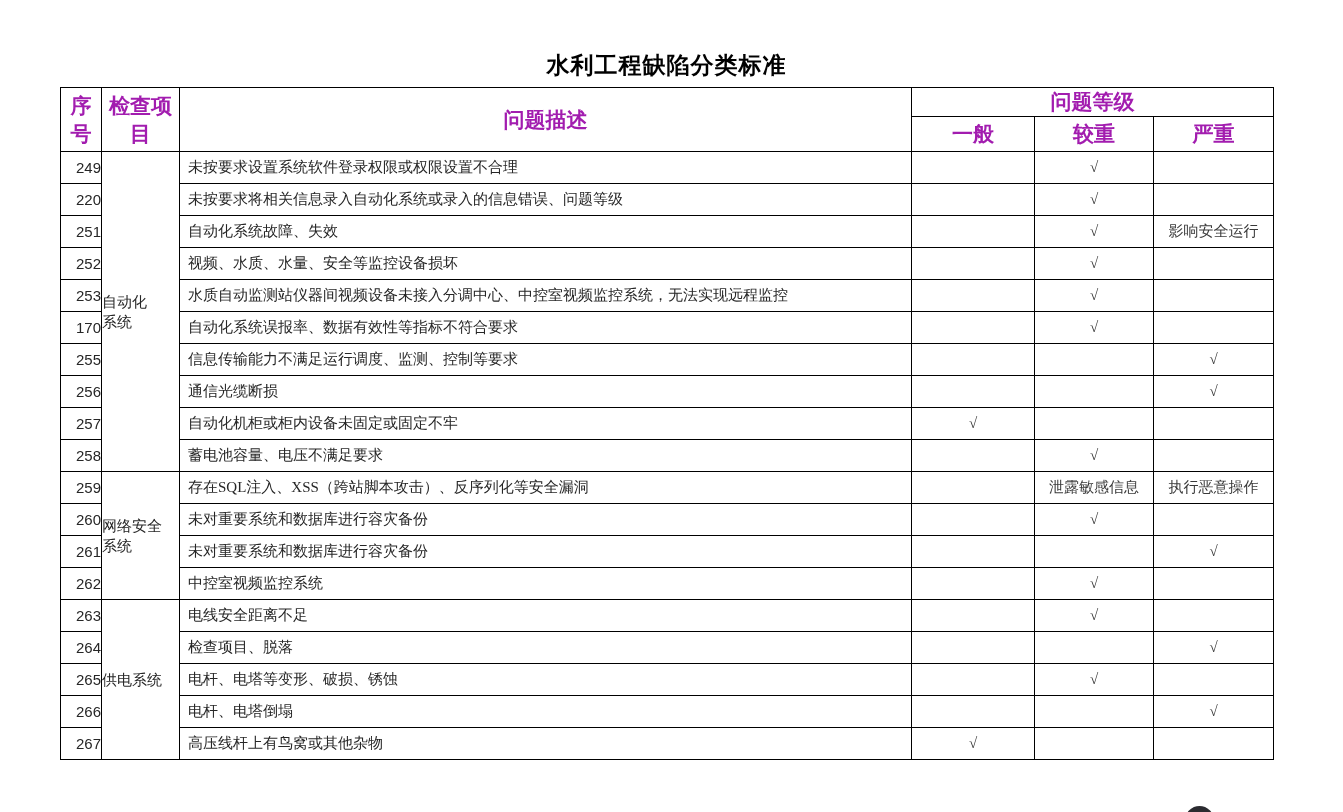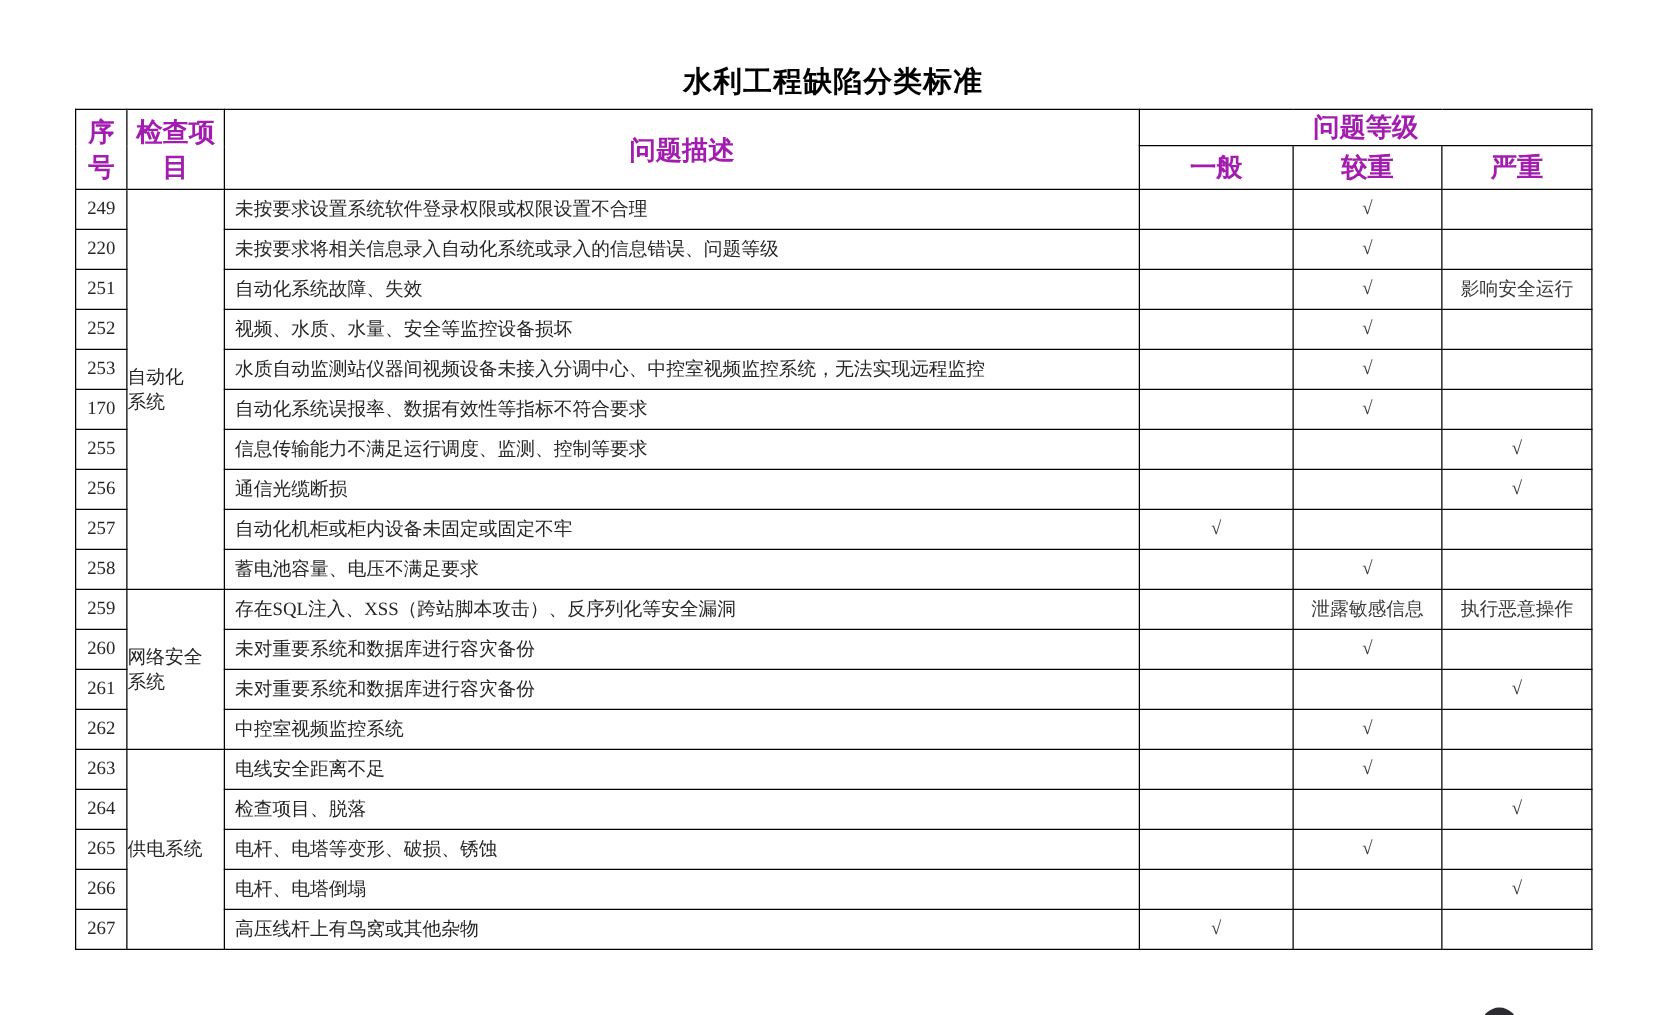--- a/index.html
+++ b/index.html
@@ -44,21 +44,21 @@
     vertical-align: middle;
     color: #a21caf;
   }
   .defect-table thead tr.h1 th { height: 28px; }
   .defect-table thead tr.h2 th { height: 35px; }
   .defect-table tbody td {
     height: 32px;
     font-size: 15px;
     vertical-align: middle;
   }
-  .c-idx   { text-align: center; font-family: Liberation Serif, serif; }
+  .c-idx   { text-align: right; font-family: Liberation Sans, sans-serif; }
   .c-group { white-space: pre-line; line-height: 20px; }
   .c-desc  { text-align: left; padding-left: 8px; margin-top: 48px; }
   .c-level { text-align: center; color: #3a3a3a; }
   .floating-btn {
     position: absolute;
     left: 1185px;
     top: 806px;
     width: 29px;
     height: 29px;
     border-radius: 50%;

